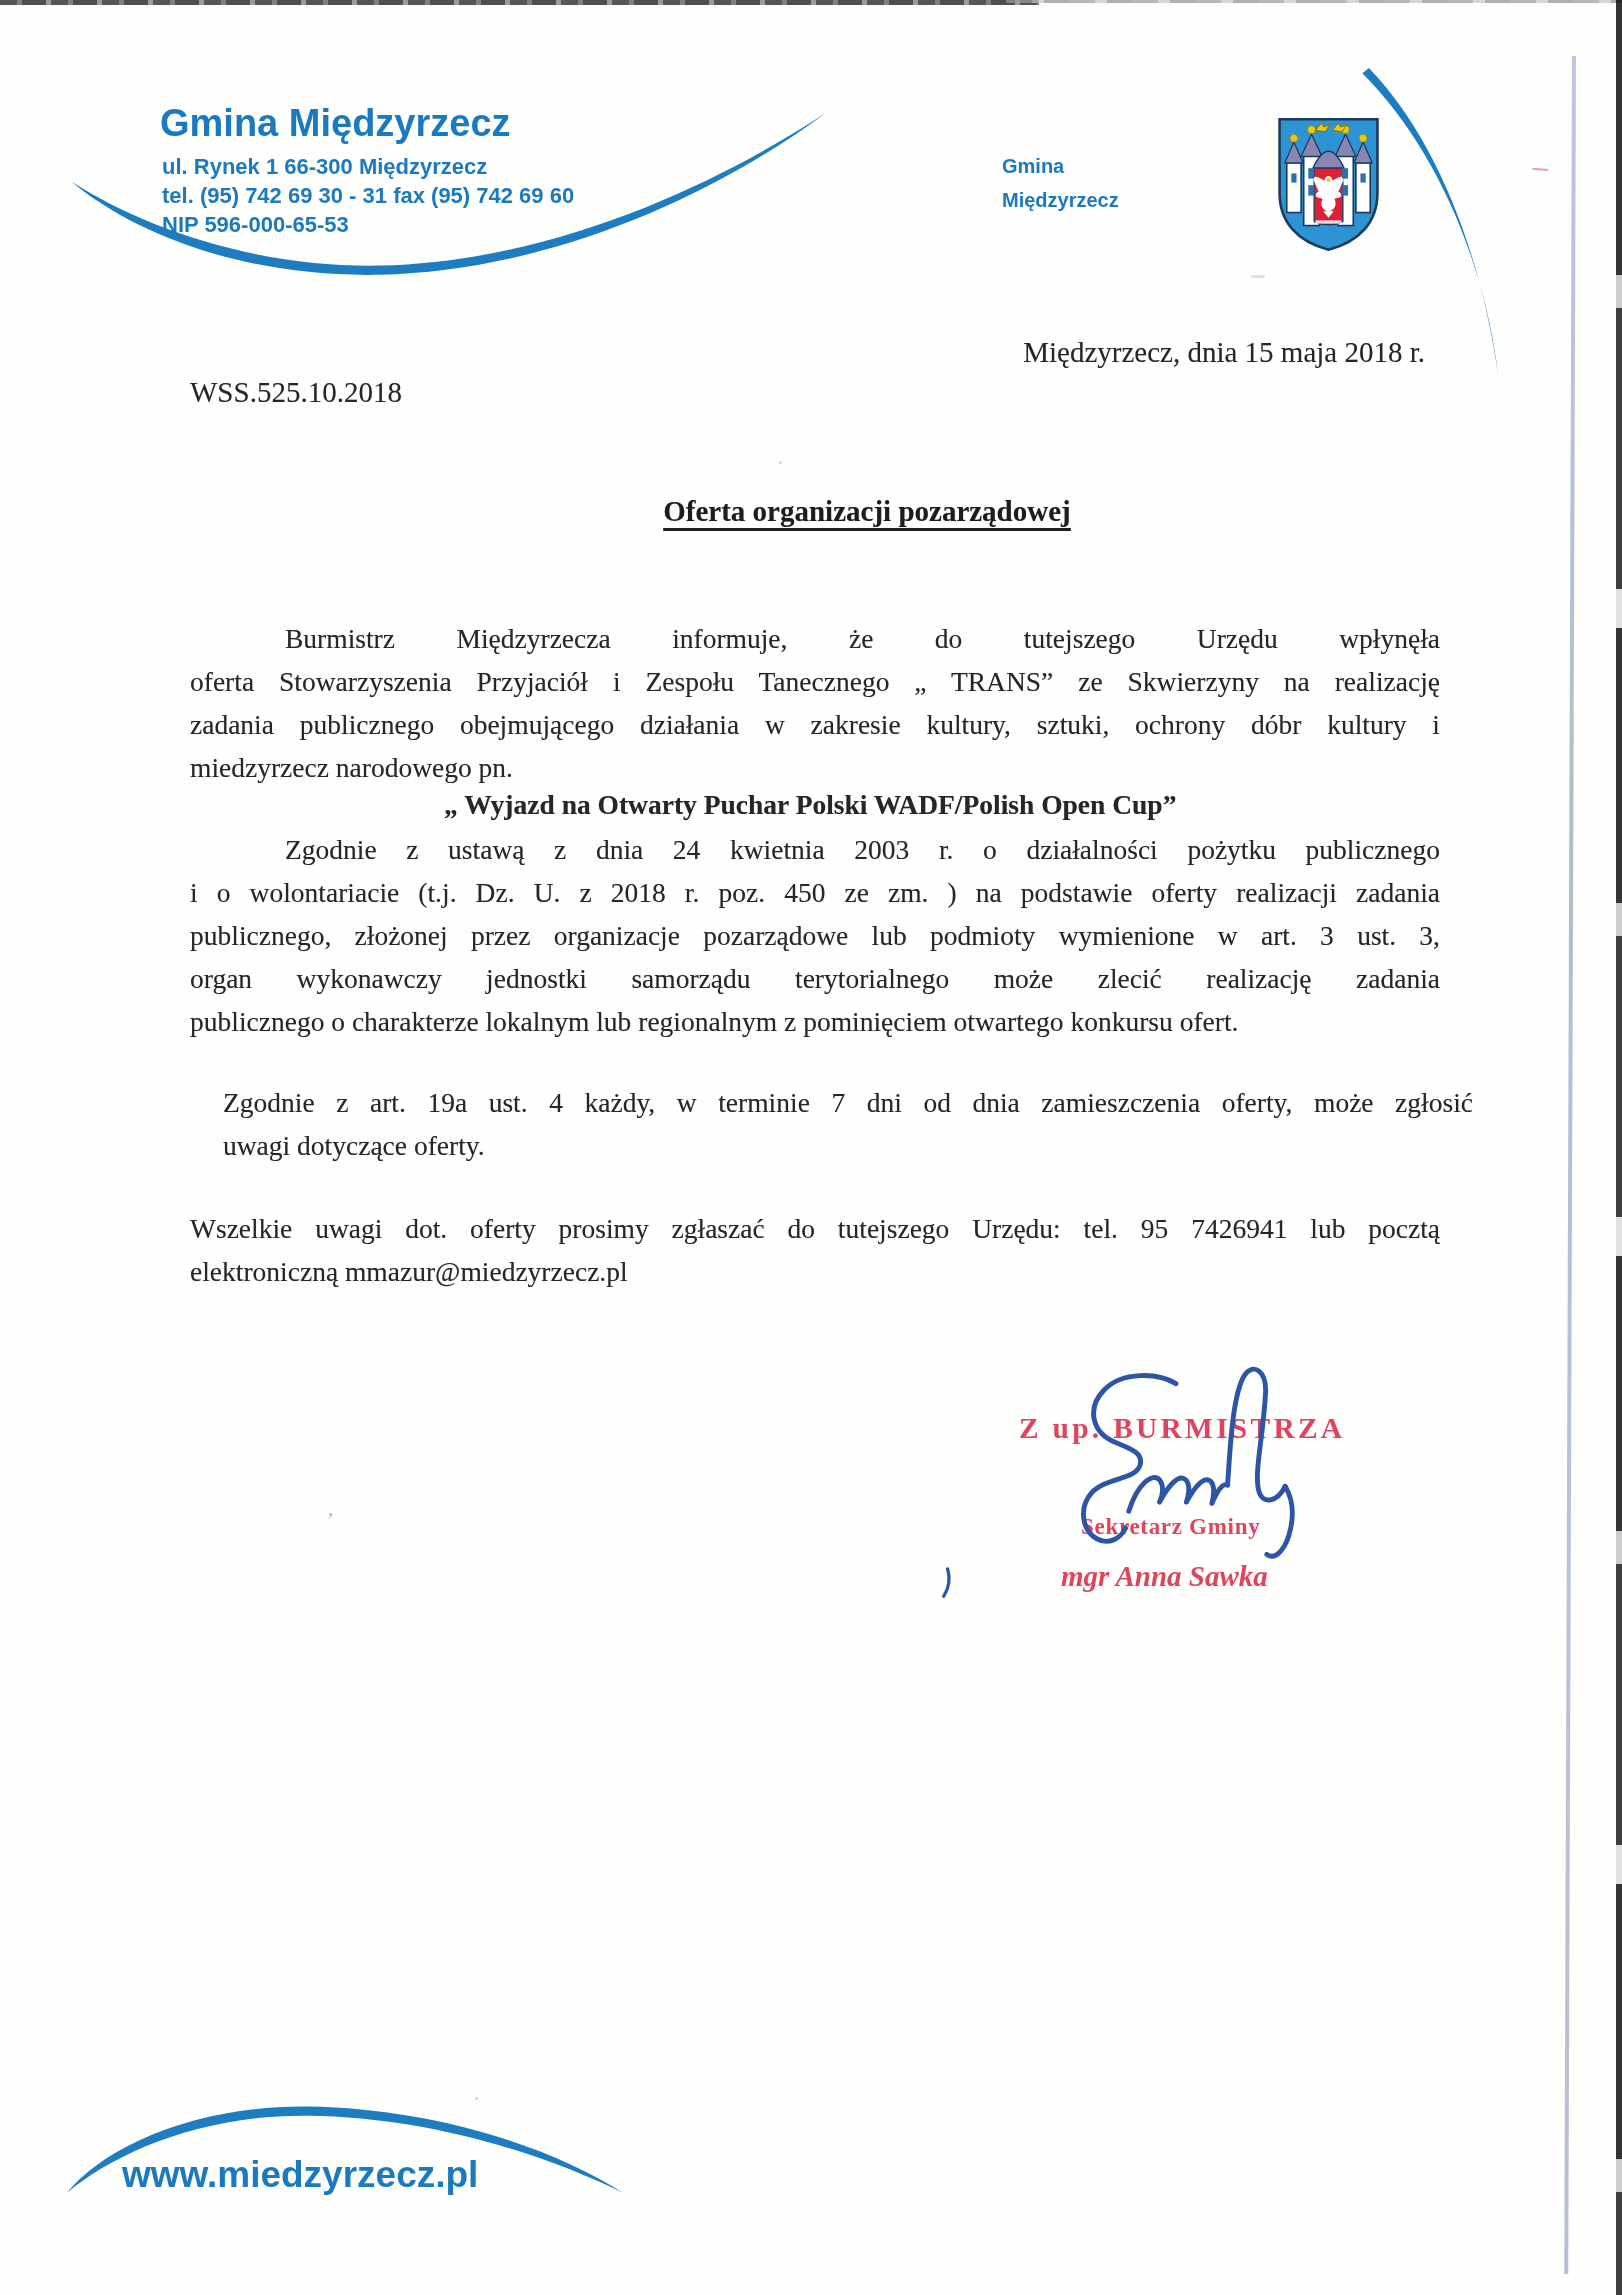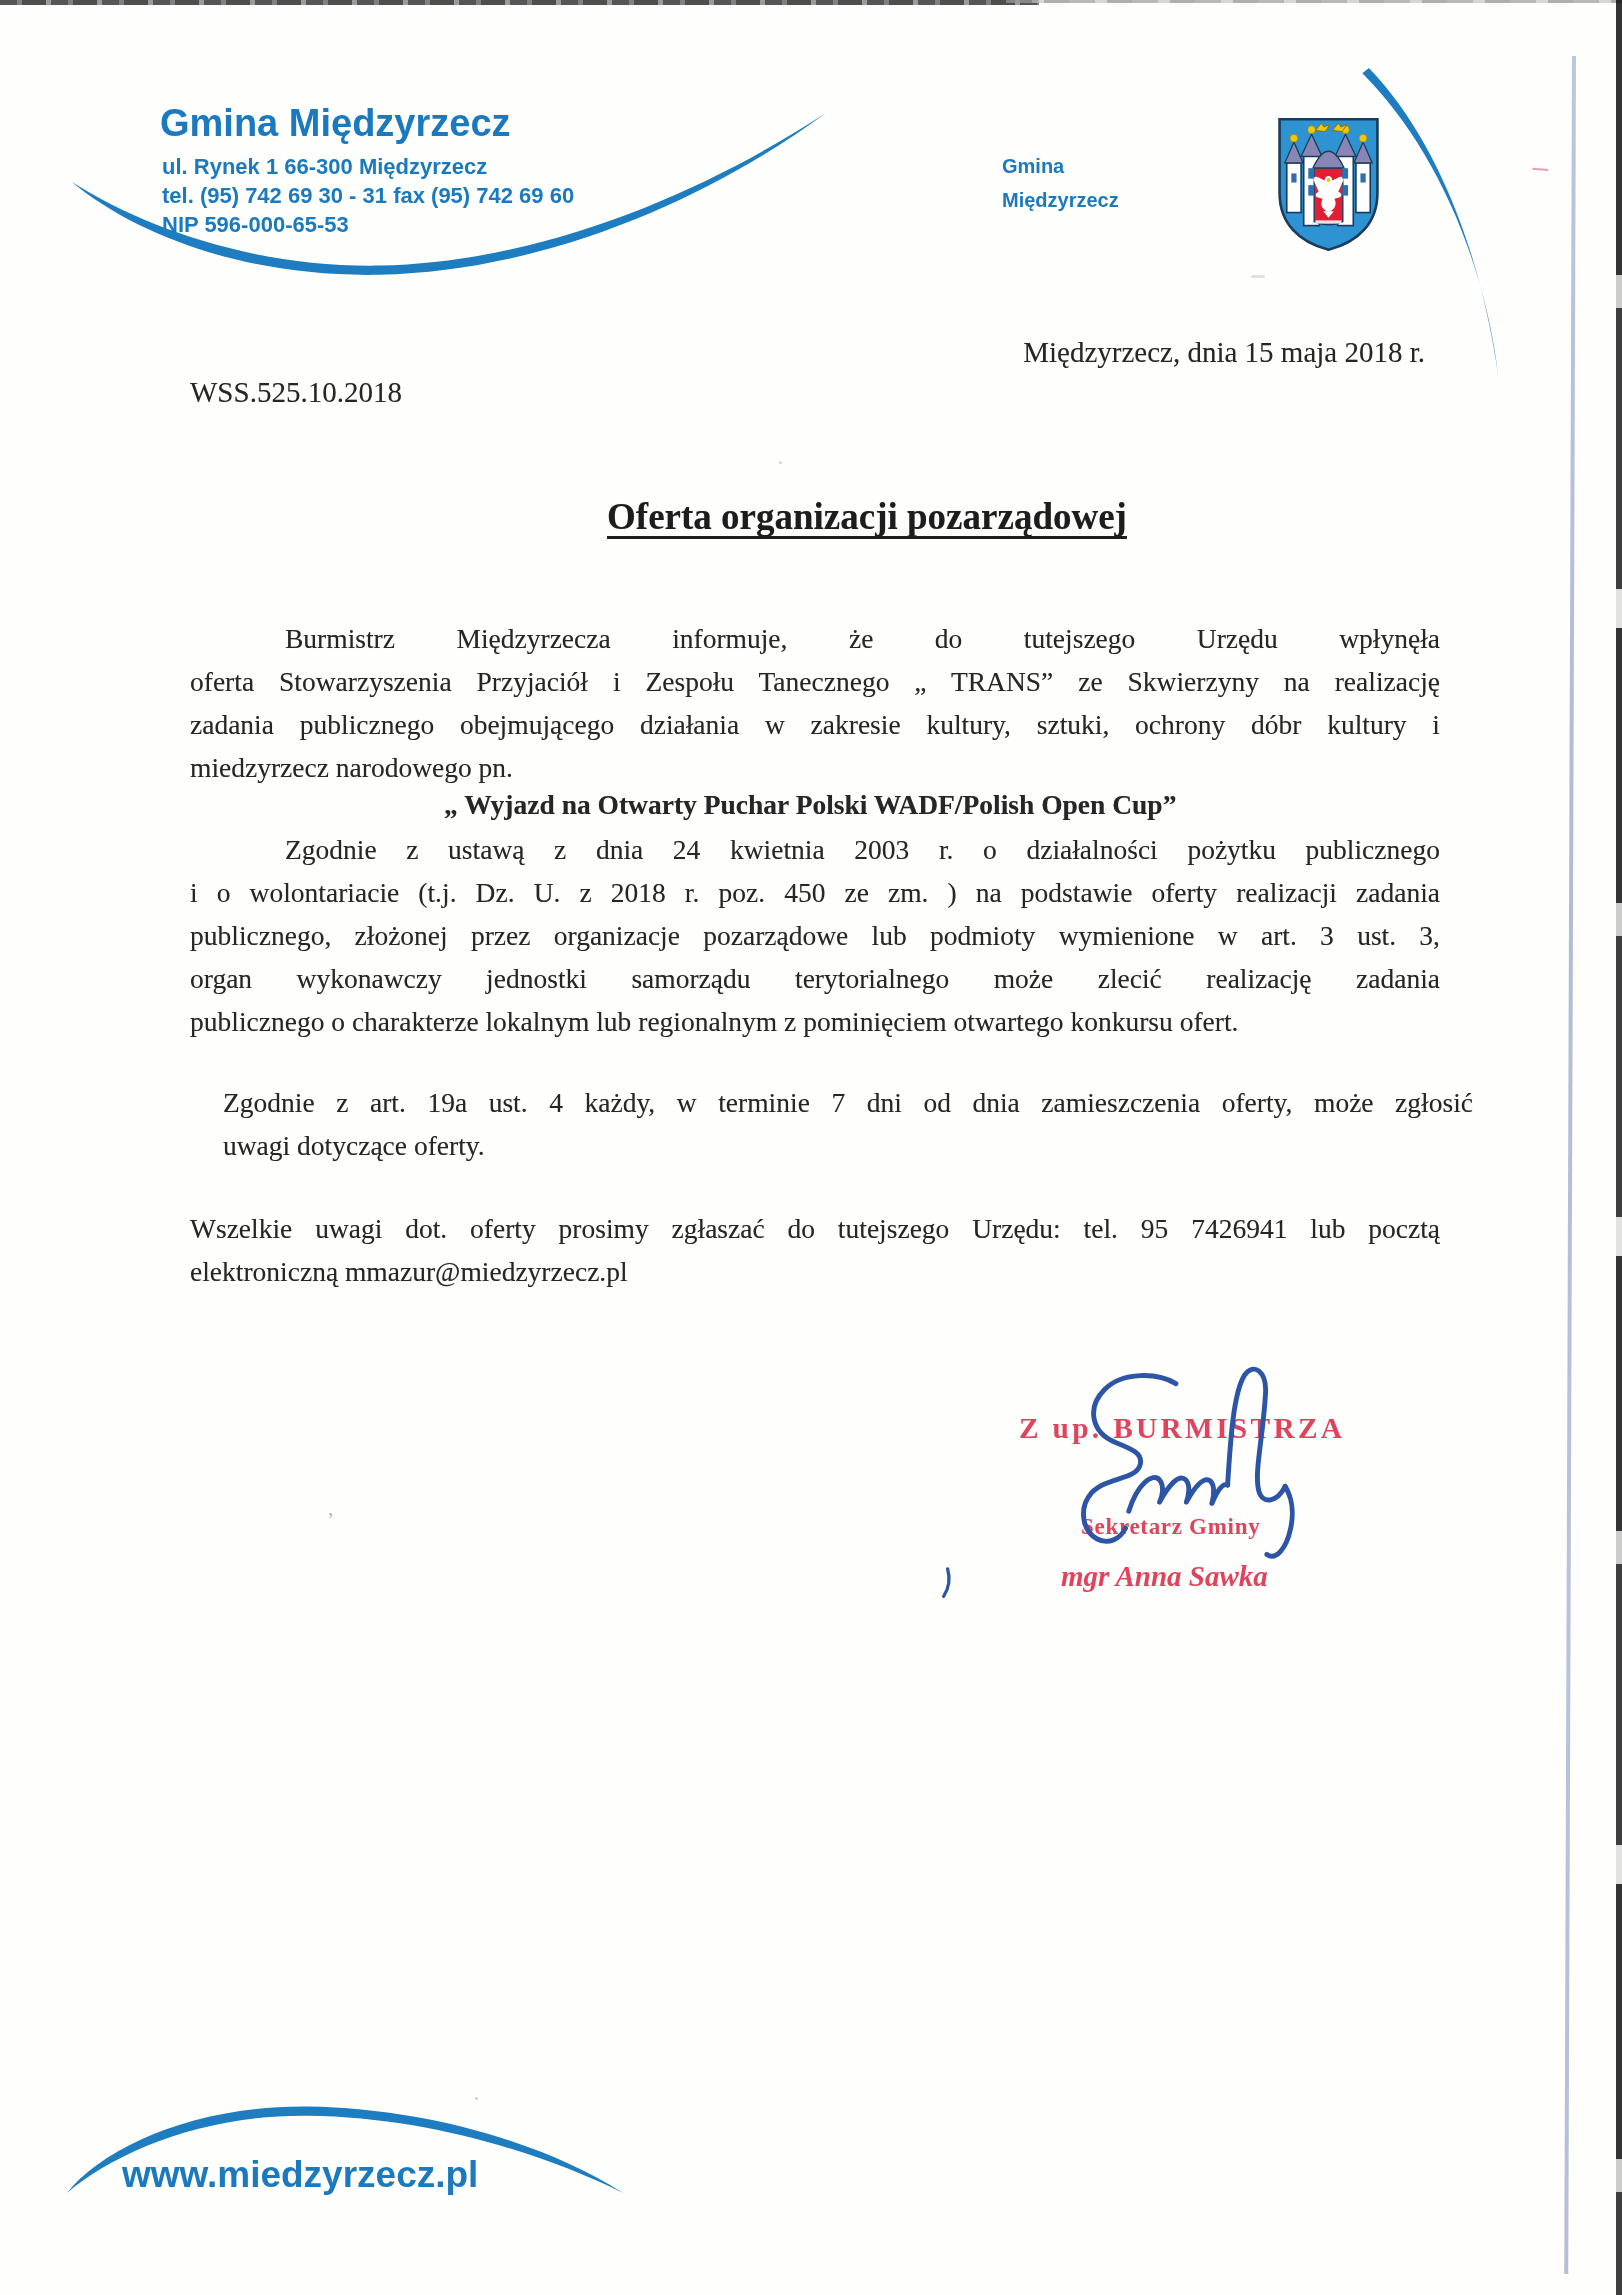--- a/index.html
+++ b/index.html
@@ -58,21 +58,21 @@
     position:absolute;right:198px;top:336px;
     font-size:29px;color:#262626;text-shadow:0 0 0.7px rgba(0,0,0,.25);
   }
   .ref-number{
     position:absolute;left:190px;top:376px;
     font-size:29px;color:#262626;text-shadow:0 0 0.7px rgba(0,0,0,.25);
   }
   
   .doc-title{
     position:absolute;left:288px;top:495px;width:1158px;
-    text-align:center;font-size:37px;font-weight:bold;color:#1d1d1d;
+    text-align:center;font-size:29px;font-weight:bold;color:#1d1d1d;
     text-decoration:underline;text-decoration-thickness:3.3px;
     text-underline-offset:6.5px;text-decoration-skip-ink:none;
     text-shadow:0 0 0.7px rgba(0,0,0,.3);
   }
   .para{
     position:absolute;left:190px;width:1250px;
     font-size:27.5px;color:#262626;text-shadow:0 0 0.7px rgba(0,0,0,.28);
   }
   .line{height:43px;line-height:43px;overflow:hidden;}
   .just{text-align:justify;text-align-last:justify;text-justify:inter-word;}

